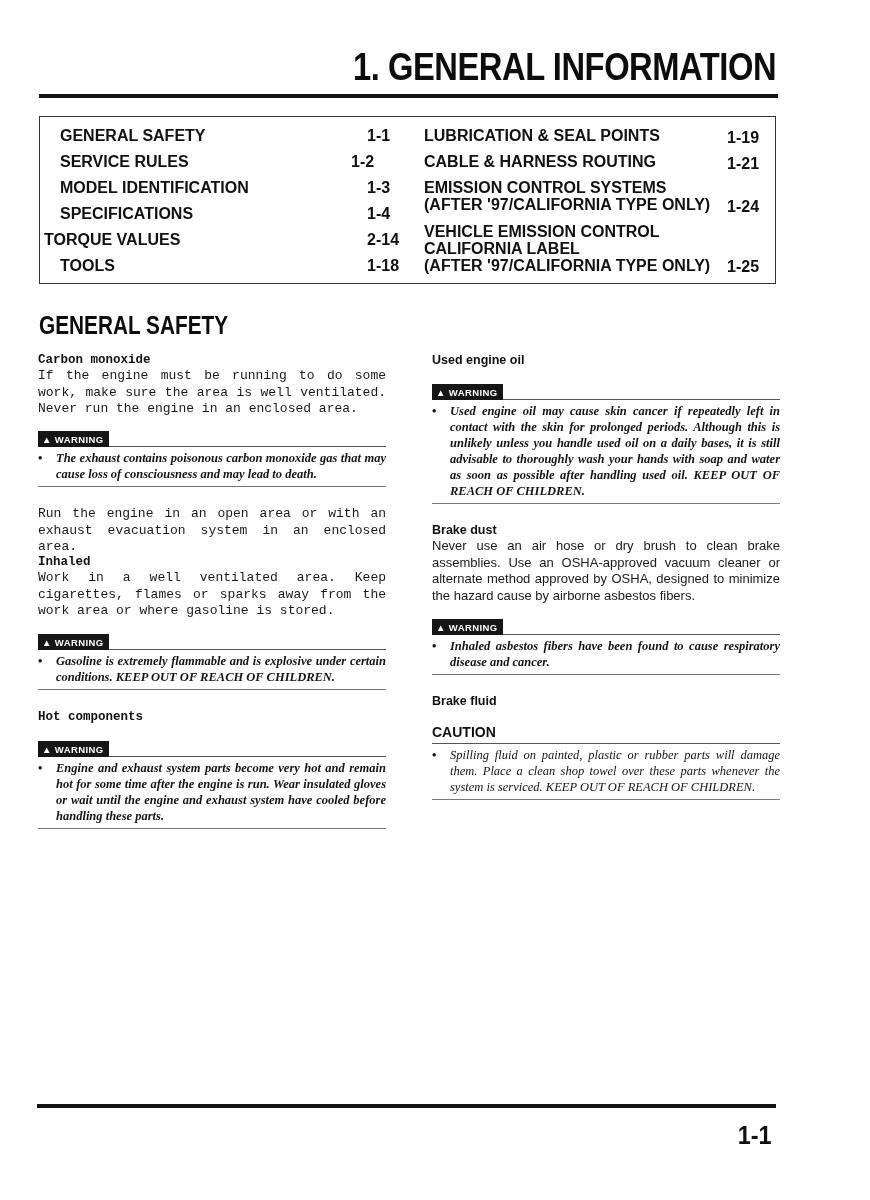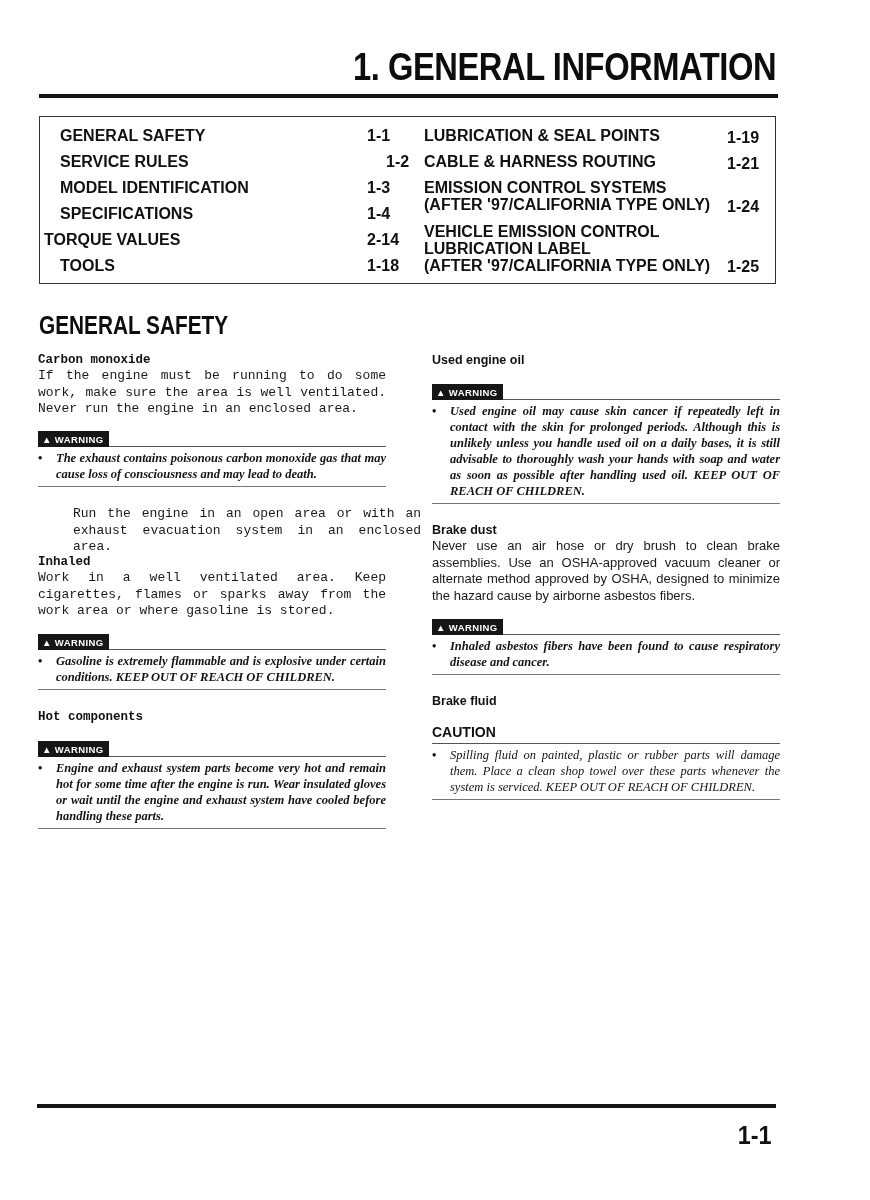--- a/index.html
+++ b/index.html
@@ -67,21 +67,21 @@
 
 <div class="chapter-title">1. GENERAL INFORMATION</div>
 <div class="top-rule"></div>
 
 <div class="toc-box">
 
   <div class="toc-item" style="left:20px;top:10px;">GENERAL SAFETY</div>
   <div class="toc-page" style="left:327px;top:10px;">1-1</div>
 
   <div class="toc-item" style="left:20px;top:36px;">SERVICE RULES</div>
-  <div class="toc-page" style="left:346px;top:36px;">1-2</div>
+  <div class="toc-page" style="left:311px;top:36px;">1-2</div>
 
   <div class="toc-item" style="left:20px;top:62px;">MODEL IDENTIFICATION</div>
   <div class="toc-page" style="left:327px;top:62px;">1-3</div>
 
   <div class="toc-item" style="left:20px;top:88px;text-align:right;">SPECIFICATIONS</div>
   <div class="toc-page" style="left:327px;top:88px;">1-4</div>
 
   <div class="toc-item" style="left:4px;top:114px;">TORQUE VALUES</div>
   <div class="toc-page" style="left:327px;top:114px;">2-14</div>
 
@@ -95,41 +95,41 @@
   <div class="toc-page" style="left:687px;top:38px;">1-21</div>
 
   <div class="toc-item" style="left:384px;top:62px;">
     <div>EMISSION CONTROL SYSTEMS</div>
     <div>(AFTER '97/CALIFORNIA TYPE ONLY)</div>
   </div>
   <div class="toc-page" style="left:687px;top:81px;">1-24</div>
 
   <div class="toc-item" style="left:384px;top:106px;">
     <div>VEHICLE EMISSION CONTROL</div>
-    <div>LUBRICATION LABEL</div>
+    <div>CALIFORNIA LABEL</div>
     <div>(AFTER '97/CALIFORNIA TYPE ONLY)</div>
   </div>
   <div class="toc-page" style="left:687px;top:141px;">1-25</div>
 </div>
 
 <div class="section-title">GENERAL SAFETY</div>
 
 <div class="col col-left" style="top:352px;">
   <p class="sub-head">Carbon monoxide</p>
   <p class="body-text">If the engine must be running to do some work, make sure the area is well ventilated. Never run the engine in an enclosed area.</p>
 </div>
 
 <div class="warn-block" style="left:38px;top:429px;">
   <span class="warn-badge"><span>▲</span> <span>WARNING</span></span>
   <div class="warn-line"></div>
   <p class="warn-text"><span class="bullet">•</span><span>The exhaust contains poisonous carbon monoxide gas that may cause loss of consciousness and may lead to death.</span></p>
   <div class="bottom-line"></div>
 </div>
 
-<div class="col col-left" style="top:506px;margin-left:35px;">
+<div class="col col-left" style="top:506px;">
   <p class="body-text">Run the engine in an open area or with an exhaust evacuation system in an enclosed area.</p>
 </div>
 
 <div class="col col-left" style="top:554px;">
   <p class="sub-head">Inhaled</p>
   <p class="body-text">Work in a well ventilated area. Keep cigarettes, flames or sparks away from the work area or where gasoline is stored.</p>
 </div>
 
 <div class="warn-block" style="left:38px;top:632px;">
   <span class="warn-badge"><span>▲</span> <span>WARNING</span></span>

